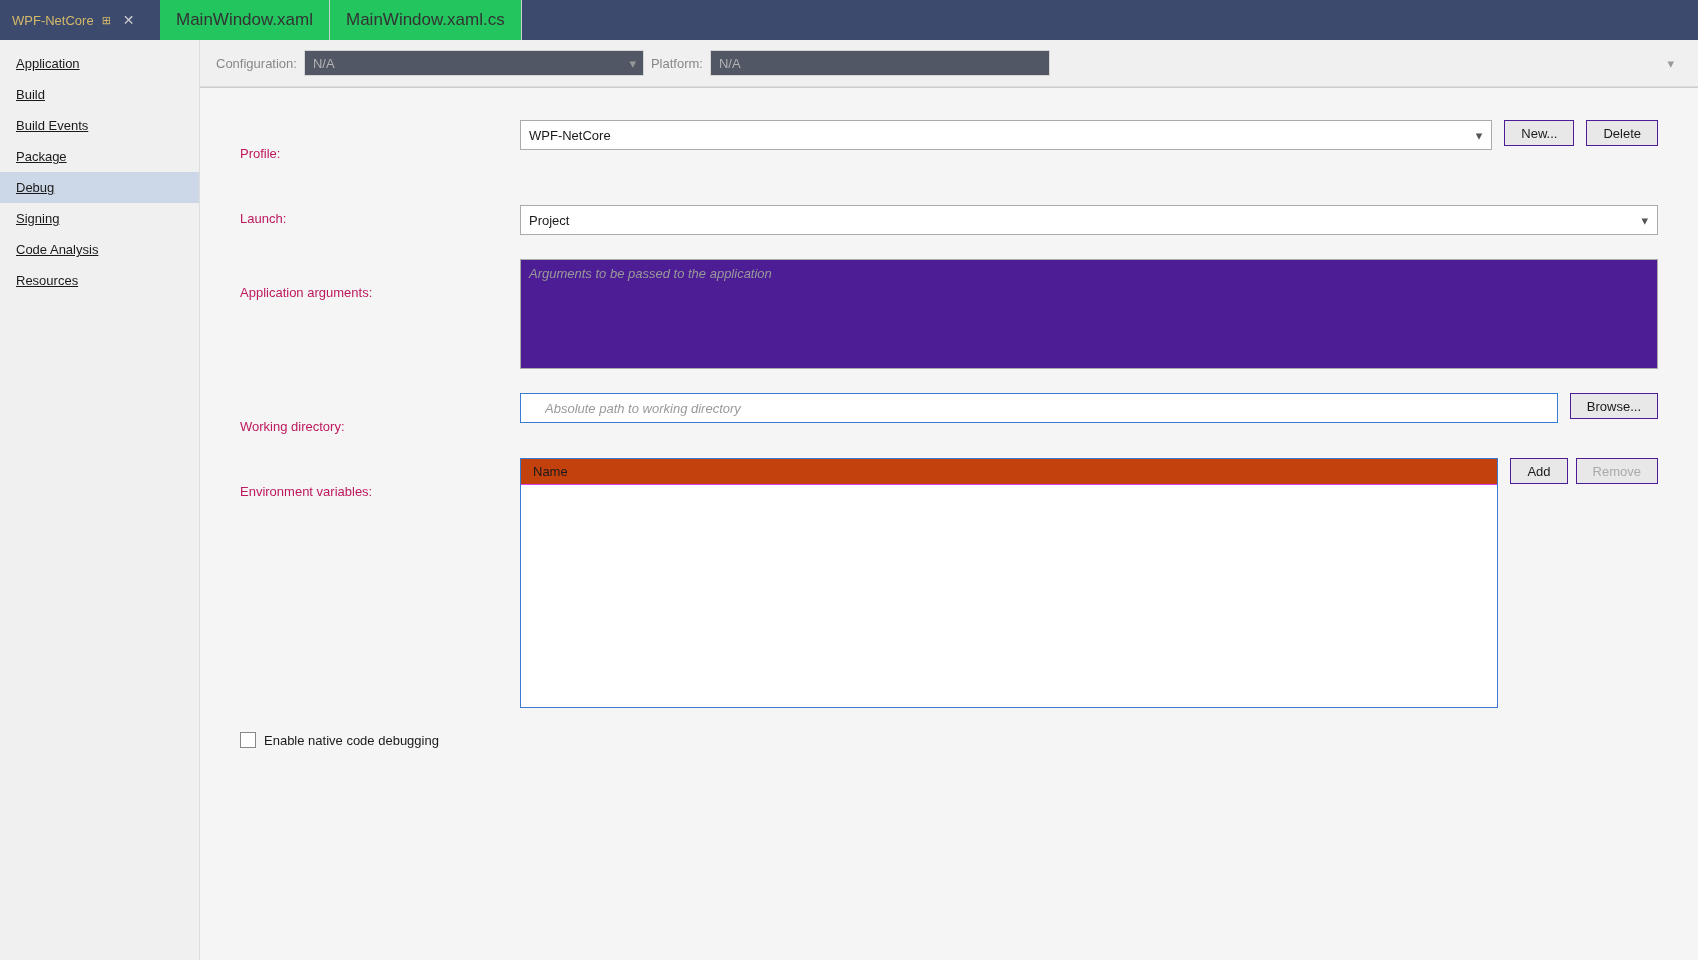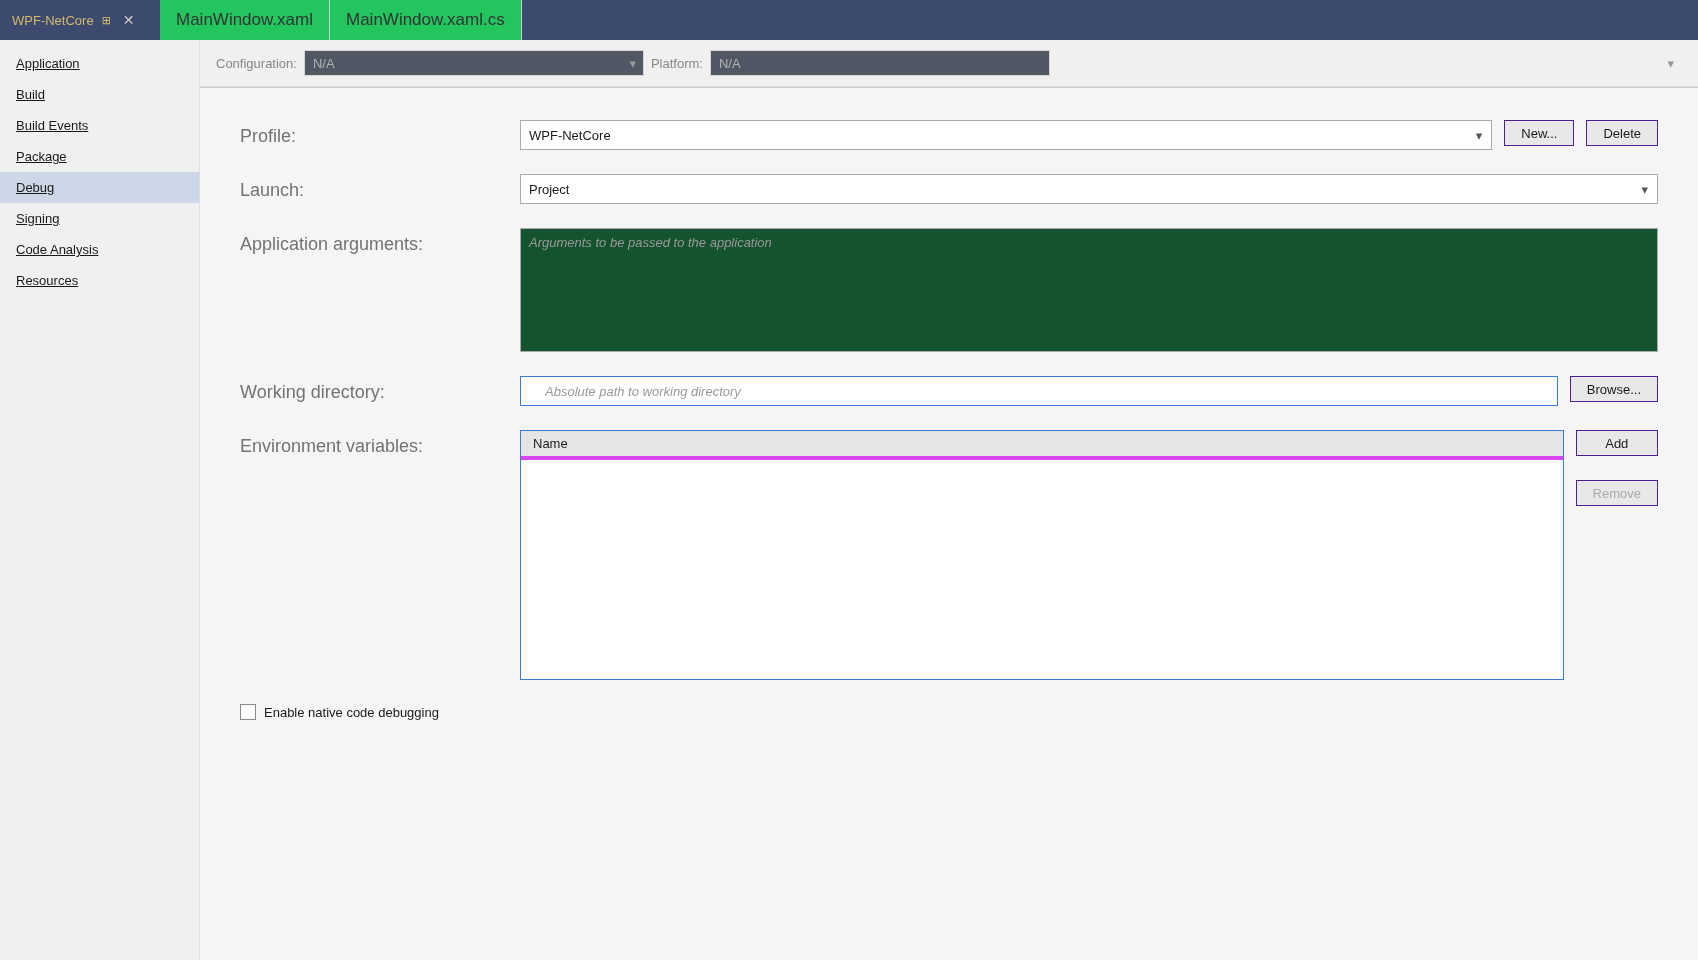--- a/index.html
+++ b/index.html
@@ -141,22 +141,23 @@
 
     .form-row {
       display: flex;
       align-items: flex-start;
       margin-bottom: 24px;
     }
     .form-label {
       width: 280px;
       flex-shrink: 0;
       padding-top: 6px;
-      color: #737373;
-      font-size: 18px;
+      color: #be185d;
+      font-size: 13px;
+      margin-top: 20px;
     }
     .form-control-wrapper {
       flex: 1;
       display: flex;
       align-items: flex-start;
       gap: 12px;
     }
 
     
     .profile-select-wrapper {
@@ -198,20 +199,21 @@
     .btn:disabled {
       color: #aaa;
       cursor: default;
       background: #e8e8e8;
     }
 
     
     .launch-select-wrapper {
       flex: 1;
       position: relative;
+      margin-top: 20px;
     }
     .launch-select-wrapper::after {
       content: '▾';
       position: absolute;
       right: 10px;
       top: 50%;
       transform: translateY(-50%);
       color: #555;
       pointer-events: none;
     }
@@ -224,23 +226,23 @@
       padding: 0 28px 0 8px;
       appearance: none;
       -webkit-appearance: none;
       cursor: pointer;
       color: #1a1a1a;
     }
 
     
     .app-args-textarea {
       flex: 1;
-      height: 124px;
+      height: 110px;
       border: 1px solid #aaa;
-      background: #14532d;
+      background: #4c1d95;
       font-size: 13px;
       padding: 6px 8px;
       resize: none;
       font-family: 'Segoe UI', Arial, sans-serif;
       color: #999;
     }
     .app-args-textarea::placeholder {
       color: #999;
       font-style: italic;
     }
@@ -269,43 +271,43 @@
       align-items: flex-start;
     }
     .env-vars-table {
       flex: 1;
       border: 1px solid #3a7bd5;
       background: #fff;
       height: 250px;
     }
     .env-vars-header {
       display: flex;
-      border-bottom: 4px solid #d946ef;
-      background: #e5e5e5;
+      border-bottom: 1px solid #d946ef;
+      background: #c2410c;
     }
     .env-vars-col-header {
       padding: 5px 12px;
       font-size: 13px;
       color: #1a1a1a;
       border-right: 1px solid #ccc;
     }
     .env-vars-col-header:last-child {
       border-right: none;
       flex: 1;
     }
     .env-vars-col-header:first-child {
       width: 180px;
     }
     .env-vars-body {
       height: calc(100% - 32px);
     }
     .env-vars-actions {
       display: flex;
-      flex-direction: column;
-      gap: 24px;
+      flex-direction: row;
+      gap: 8px;
     }
 
     
     .checkbox-row {
       display: flex;
       align-items: center;
       gap: 8px;
       margin-top: 8px;
     }
     .checkbox-input {

